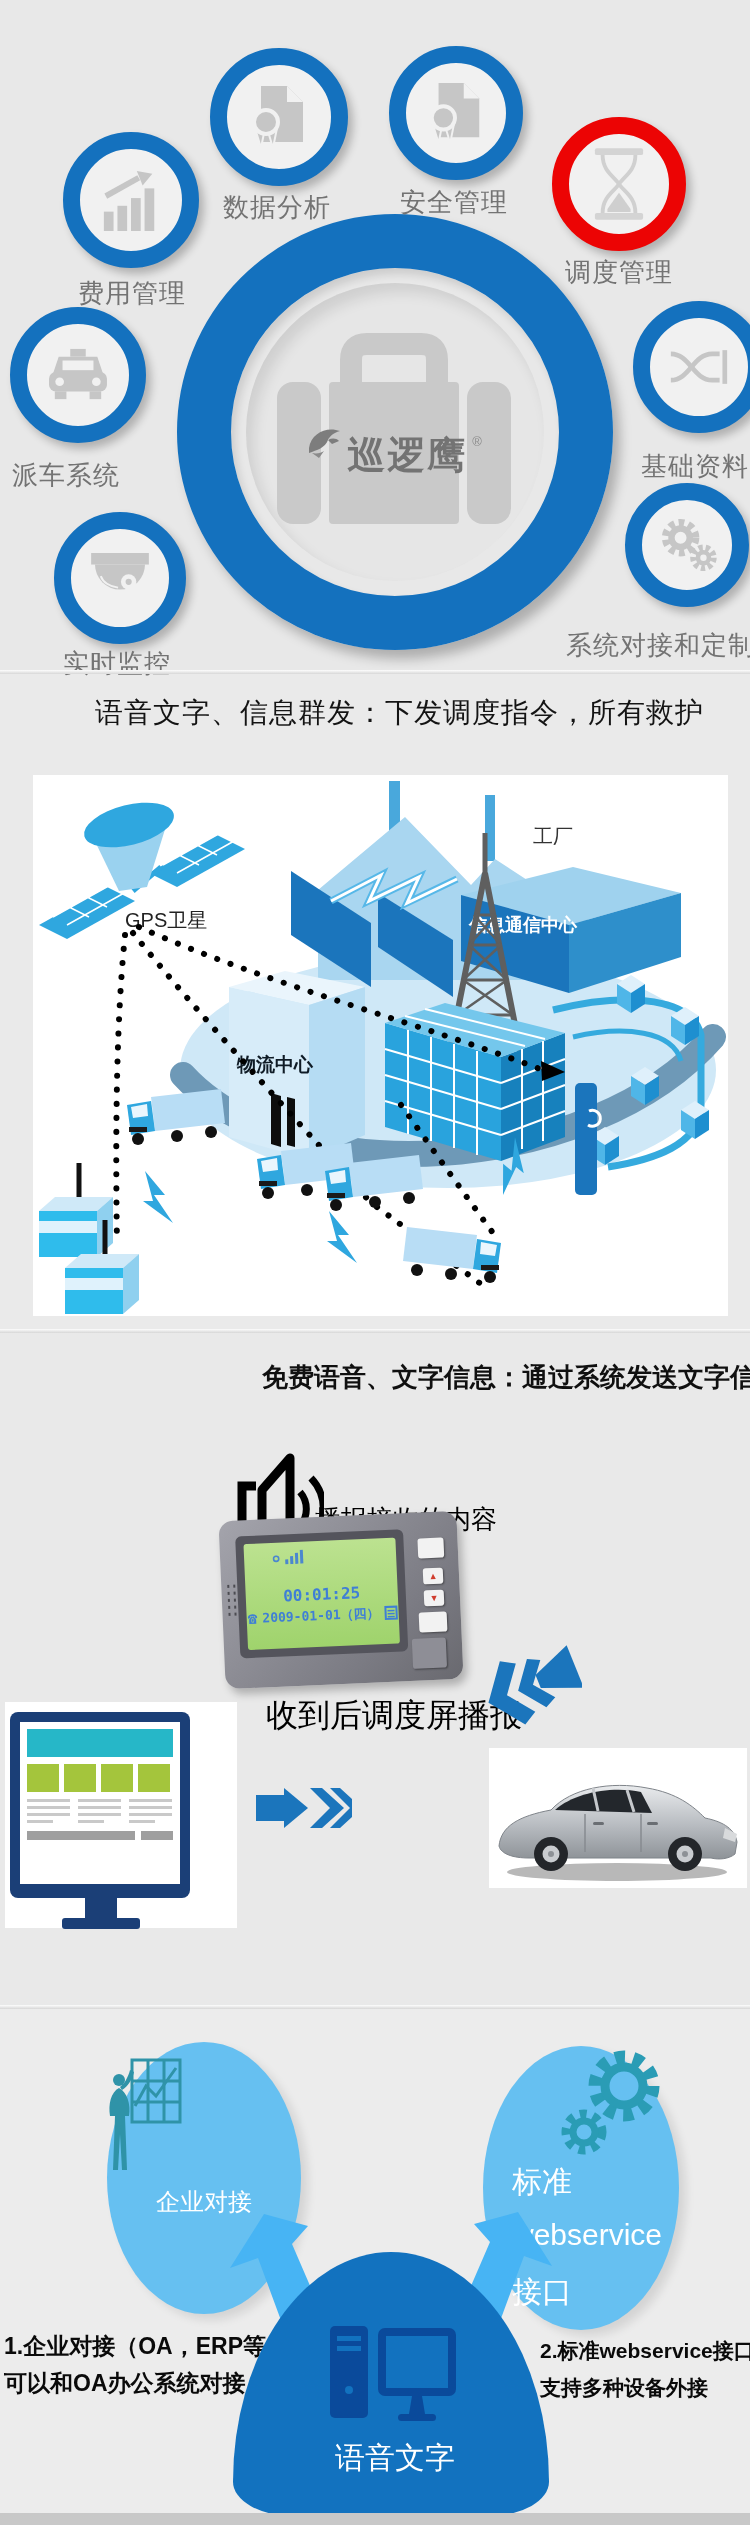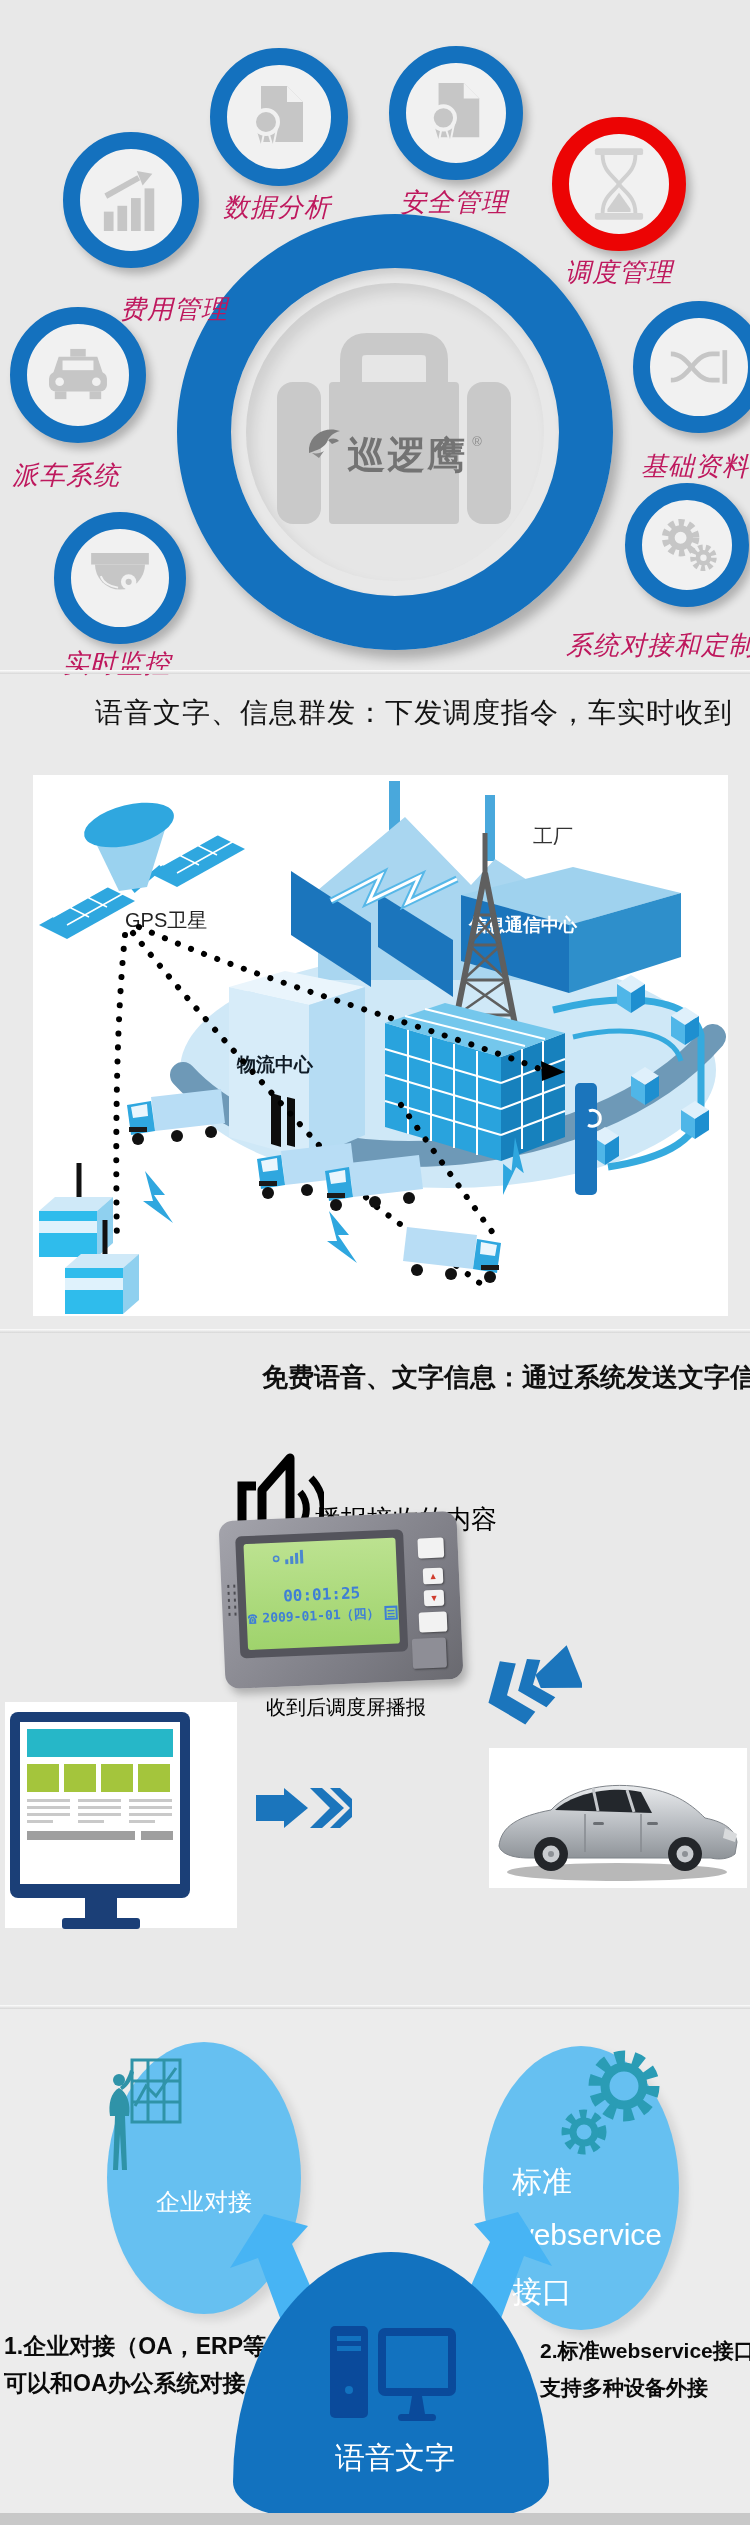--- a/index.html
+++ b/index.html
@@ -4,21 +4,21 @@
 <style>
   html,body{margin:0;padding:0;background:#fff;font-family:"Liberation Sans","DejaVu Sans",sans-serif;}
   #canvas{position:relative;width:750px;height:2525px;overflow:hidden;background:#e9e9e9;}
   .abs{position:absolute;}
   .bgsec{position:absolute;left:0;width:750px;}
   .divider{position:absolute;left:0;width:750px;height:4px;background:linear-gradient(#fdfdfd,#d7d7d7);z-index:3;}
   
   .mcircle{position:absolute;box-sizing:border-box;border:17px solid #1471be;border-radius:50%;
            background:#f1f1f1;box-shadow:5px 6px 9px rgba(0,0,0,.24);display:flex;align-items:center;justify-content:center;z-index:2;}
   .mcircle.red{border-color:#ec0404;}
-  .mlabel{position:absolute;font-size:26px;color:#be185d;letter-spacing:1px;white-space:nowrap;z-index:2;font-style:italic;}
+  .mlabel{position:absolute;font-size:26px;color:#737373;letter-spacing:1px;white-space:nowrap;z-index:2;}
   .hubring{position:absolute;left:177px;top:214px;width:436px;height:436px;box-sizing:border-box;
            border:54px solid #1471be;border-radius:50%;box-shadow:7px 9px 12px rgba(0,0,0,.25), inset 4px 6px 8px rgba(0,0,0,.12);z-index:1;}
   .hubinner{position:absolute;left:246px;top:283px;width:298px;height:298px;border-radius:50%;
             background:#e6e6e6;box-shadow:inset 7px 9px 14px rgba(0,0,0,.10);z-index:1;}
   .brandbox{position:absolute;left:277px;top:332px;width:234px;height:192px;display:flex;align-items:center;justify-content:center;gap:5px;padding-top:26px;box-sizing:border-box;z-index:2;}
   .brandtext{font-size:38px;font-weight:700;color:#737373;letter-spacing:2px;margin-top:28px;}
   .brandreg{font-size:13px;color:#8d8d8d;vertical-align:super;}
   
   .s2title{position:absolute;font-size:28px;font-weight:500;color:#141414;letter-spacing:1px;white-space:nowrap;z-index:2;}
   
@@ -96,21 +96,21 @@
   <div class="mcircle" style="left:63px;top:132px;width:136px;height:136px;">
     <svg width="62" height="62" viewBox="0 0 64 64">
       <rect x="4" y="44" width="10" height="20" fill="#c6c6c6"></rect>
         <rect x="18" y="38" width="10" height="26" fill="#c6c6c6"></rect>
       <rect x="32" y="30" width="10" height="34" fill="#c6c6c6"></rect>
         <rect x="46" y="20" width="10" height="44" fill="#c6c6c6"></rect>
       <line x1="6" y1="28" x2="40" y2="9" stroke="#c6c6c6" stroke-width="6"></line>
       <polygon points="38,2 54,5 44,17" fill="#c6c6c6"></polygon>
     </svg>
   </div>
-  <div class="mlabel" style="left:78px;top:292px;margin-left:42px;">费用管理</div>
+  <div class="mlabel" style="left:78px;top:276px;">费用管理</div>
 
   <div class="mcircle" style="left:210px;top:48px;width:138px;height:138px;">
     <svg width="64" height="66" viewBox="0 0 64 66">
       <path d="M14 2 H40 L56 18 V58 H14 Z" fill="#c6c6c6"></path>
       <polygon points="40,2 40,18 56,18" fill="#f1f1f1"></polygon>
       <polygon points="8,44 18,44 14,64" fill="#c6c6c6" stroke="#f1f1f1" stroke-width="2"></polygon>
       <polygon points="20,44 30,44 26,64" fill="#c6c6c6" stroke="#f1f1f1" stroke-width="2"></polygon>
       <circle cx="19" cy="38" r="12" fill="#c6c6c6" stroke="#f1f1f1" stroke-width="4"></circle>
     </svg>
   </div>
@@ -174,21 +174,21 @@
   <div class="mcircle" style="left:625px;top:483px;width:124px;height:124px;">
     <svg width="64" height="60" viewBox="0 0 70 64">
       <circle cx="28" cy="24" r="16" fill="none" stroke="#c6c6c6" stroke-width="9" stroke-dasharray="6 4.4"></circle>
       <circle cx="28" cy="24" r="10" fill="none" stroke="#c6c6c6" stroke-width="7"></circle>
       <circle cx="53" cy="46" r="11" fill="none" stroke="#c6c6c6" stroke-width="7" stroke-dasharray="4.5 3.2"></circle>
       <circle cx="53" cy="46" r="6" fill="none" stroke="#c6c6c6" stroke-width="5"></circle>
     </svg>
   </div>
   <div class="mlabel" style="left:566px;top:628px;">系统对接和定制开发</div>
 
-  <div class="s2title" style="left:95px;top:694px;">语音文字、信息群发：下发调度指令，车实时收到</div>
+  <div class="s2title" style="left:95px;top:694px;">语音文字、信息群发：下发调度指令，所有救护</div>
 
   <svg class="abs" style="left:33px;top:775px;background:#ffffff;z-index:2;" width="695" height="541" viewBox="0 0 695 541">
     <defs>
       <g id="truck">
         <polygon points="26,8 96,0 100,34 30,42" fill="#b8ddf5"></polygon>
         <polygon points="2,16 26,12 30,42 6,46" fill="#2fa7df"></polygon>
         <polygon points="6,18 22,15 23,27 8,29" fill="#eaf6fd"></polygon>
         <rect x="4" y="38" width="18" height="5" fill="#1a1a1a"></rect>
         <circle cx="13" cy="50" r="6" fill="#111"></circle>
           <circle cx="52" cy="47" r="6" fill="#111"></circle>
@@ -338,21 +338,21 @@
           <span class="lcdlist"></span>
         </div>
       </div>
     </div>
     <div class="pbtn" style="left:198px;top:26px;width:26px;height:20px;"></div>
     <div class="pbtn" style="left:202px;top:56px;width:20px;height:16px;">▲</div>
     <div class="pbtn" style="left:202px;top:78px;width:20px;height:16px;">▼</div>
     <div class="pbtn" style="left:196px;top:100px;width:28px;height:20px;"></div>
     <div class="pbtn" style="left:188px;top:126px;width:34px;height:30px;background:#8e8e96;"></div>
   </div>
-  <div class="caption" style="left:266px;top:1694px;font-size:20px;">收到后调度屏播报</div>
+  <div class="caption" style="left:266px;top:1694px;font-size:32px;">收到后调度屏播报</div>
 
   <svg class="abs" style="left:478px;top:1642px;z-index:2;" width="104" height="92" viewBox="0 0 104 92">
     <g fill="#1b75bc" transform="rotate(-22 52 46)">
       <polygon points="34,10 48,18 28,44 48,70 34,78 8,44"></polygon>
       <polygon points="60,18 72,24 56,44 72,64 60,70 40,44"></polygon>
       <polygon points="62,36 102,20 102,66 62,50"></polygon>
     </g>
   </svg>
 
   <div class="monpatch"></div>

